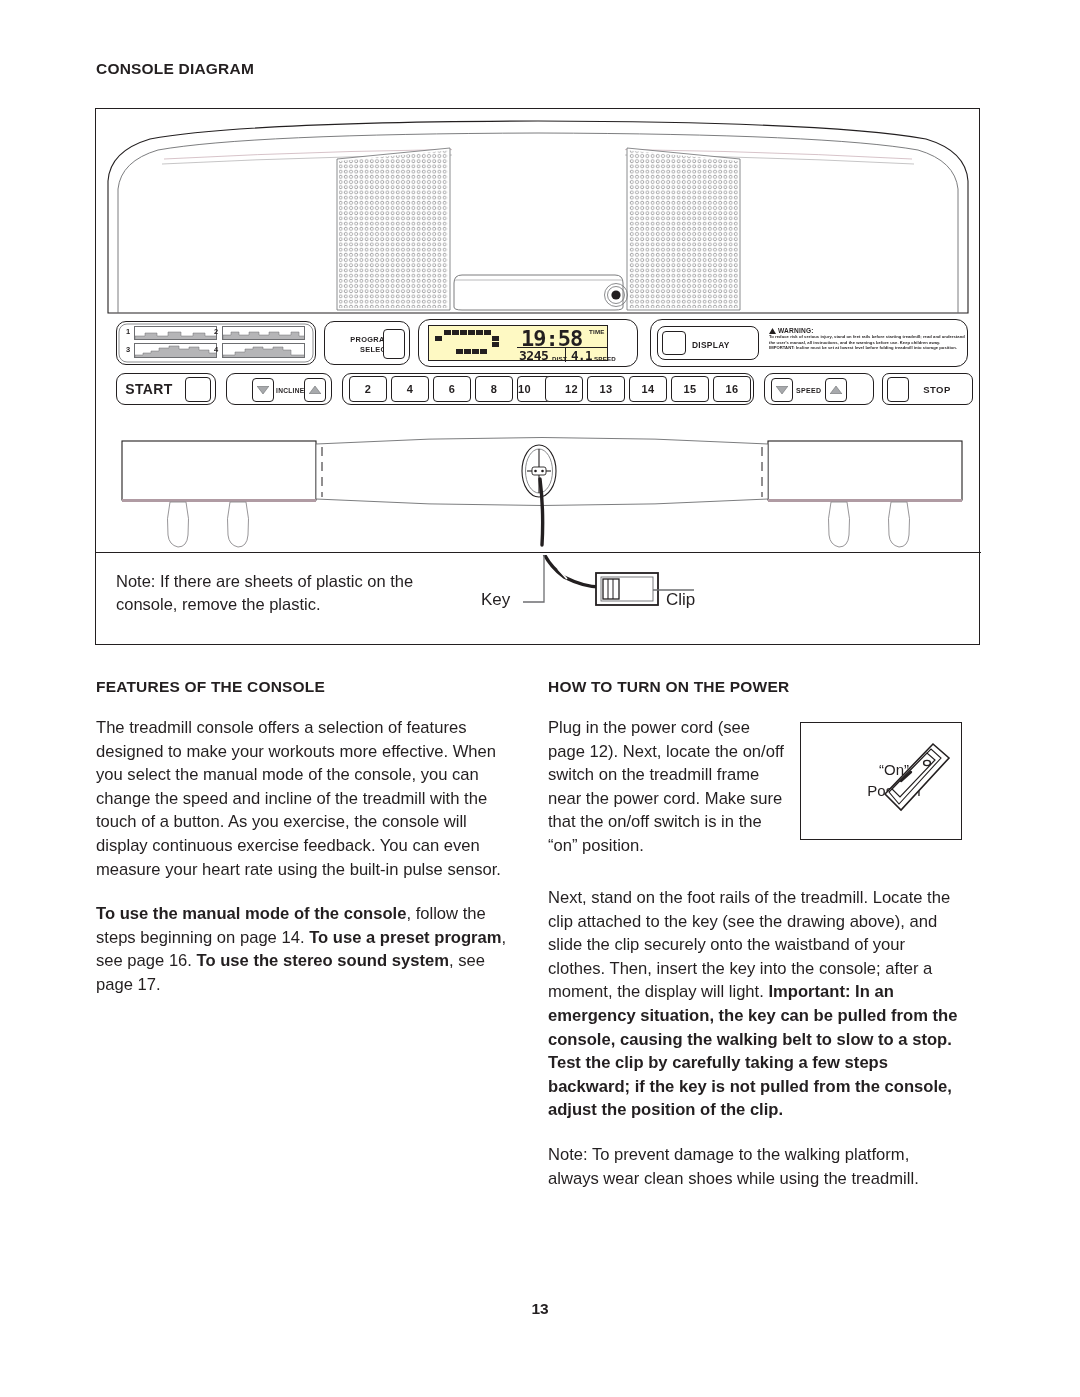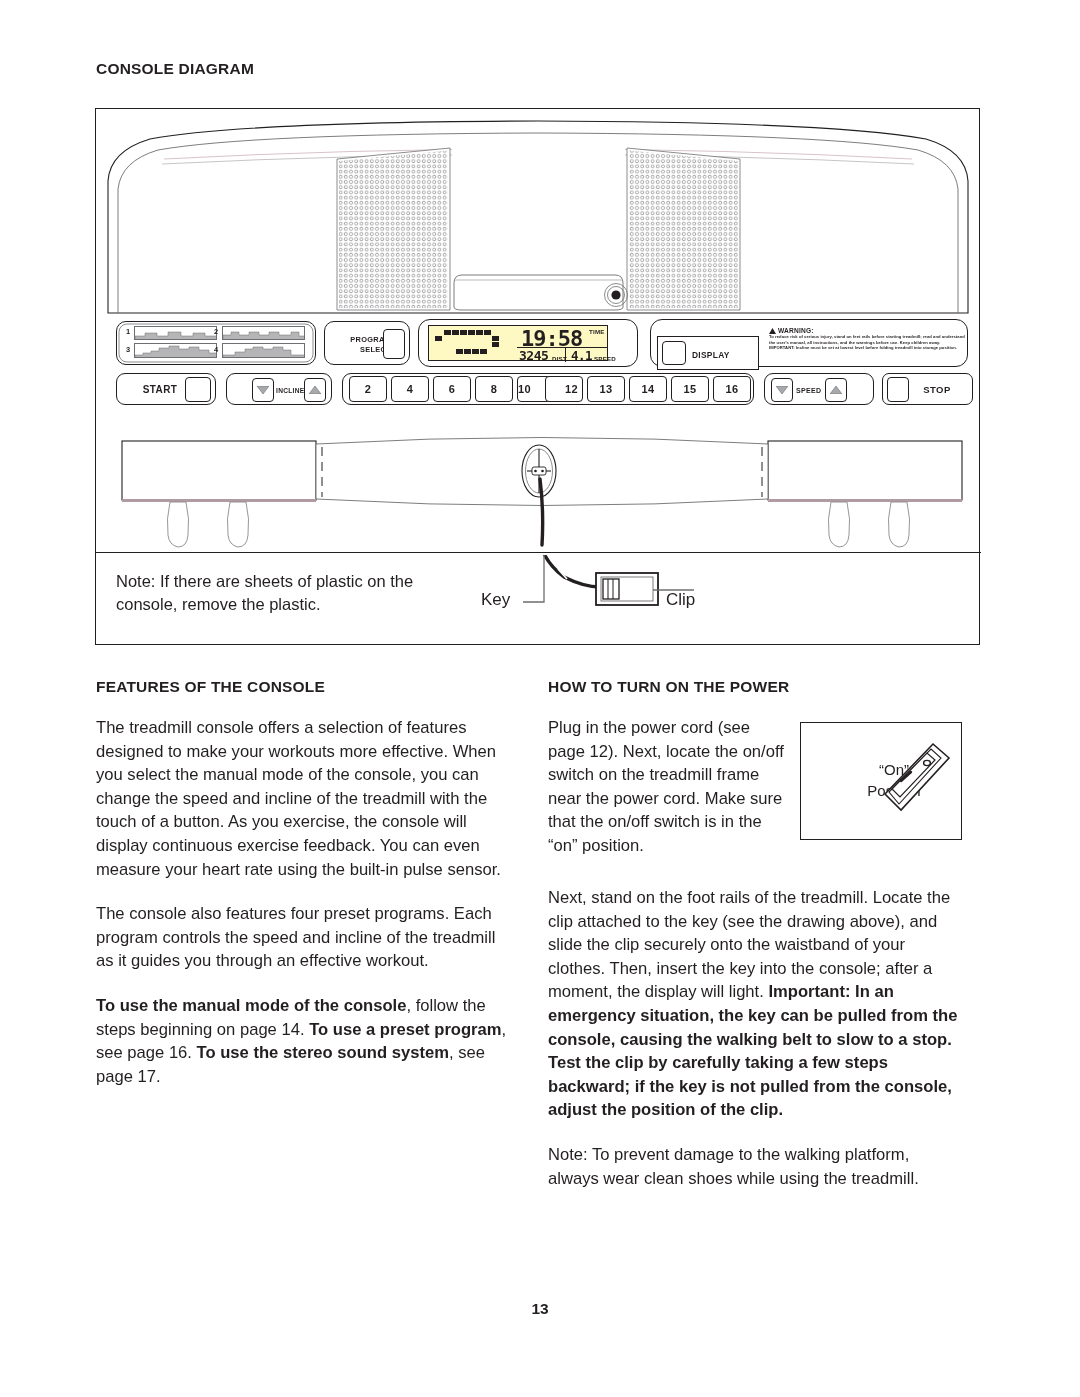--- a/index.html
+++ b/index.html
@@ -265,37 +265,37 @@
 
         <div style="position:absolute;left:88px;top:21px;width:90px;height:0;border-top:1px solid #231f20;"></div>
         <div style="position:absolute;left:136px;top:21px;width:0;height:15px;border-left:1px solid #231f20;"></div>
         <div class="lcd-seg" style="position:absolute; left:90px; top:22px; font-size:13px; letter-spacing:-0.5px;">3245</div>
         <div class="tiny" style="position:absolute; left:123px; top:29px;">DIST.</div>
         <div class="lcd-seg" style="position:absolute; left:142px; top:22px; font-size:12.5px; letter-spacing:-0.5px;">4.1</div>
         <div class="tiny" style="position:absolute; left:165px; top:29px;">SPEED</div>
       </div>
 
       <div class="pill" style="left:546px; top:4px; width:318px; height:48px; border-radius:12px;">
-        <div class="pill" style="left:6px; top:16px; width:102px; height:34px; border-radius:0;">
+        <div class="pill" style="left:6px; top:6px; width:102px; height:34px; border-radius:8px;">
           <div class="btn" style="left:4px; top:4px; width:24px; height:24px;"></div>
           <div class="label-sm" style="position:absolute; left:34px; top:13px; font-size:8.4px;">DISPLAY</div>
         </div>
         <div id="warning-block" style="left:118px; top:7px; width:196px; height:34px;">
           <div style="display:flex; align-items:center; gap:2px;">
             <svg width="7" height="6" viewBox="0 0 7 6">
               <path d="M3.5 0 L7 6 L0 6 Z" fill="#231f20"></path>
             </svg>
             <span id="warning-title">WARNING:</span>
           </div>
           <div id="warning-body">To reduce risk of serious injury, stand on feet rails before starting treadmill; read and understand the user's manual, all instructions, and the warnings before use. Keep children away. IMPORTANT: Incline must be set at lowest level before folding treadmill into storage position.</div>
         </div>
       </div>
 
       <div class="pill" style="left:12px; top:58px; width:100px; height:32px; border-radius:9px;">
-        <div class="btn sp" style="left:12px; top:3px; width:62px; height:24px; border:none; font-size:10px;">START</div>
+        <div class="btn sp" style="left:1px; top:3px; width:62px; height:24px; border:none; font-size:14px;">START</div>
         <div class="btn" style="left:68px; top:3px; width:26px; height:25px;"></div>
       </div>
 
       <div class="pill" style="left:122px; top:58px; width:106px; height:32px; border-radius:9px;">
         <div class="btn" style="left:25px; top:4px; width:22px; height:24px;">
           <svg width="12" height="8" viewBox="0 0 12 8">
             <path d="M0 0 L12 0 L6 8 Z" fill="#a7a9ac" stroke="#6d6e71" stroke-width="0.6"></path>
           </svg>
         </div>
         <div class="label-sm" style="position:absolute; left:49px; top:13px; font-size:6.6px;">INCLINE</div>
@@ -394,21 +394,20 @@
       <div id="key-label">Key</div>
       <div id="clip-label">Clip</div>
     </div>
   </div>
 
   <div id="features-heading" class="sec-head">FEATURES OF THE CONSOLE</div>
   <div id="power-heading" class="sec-head">HOW TO TURN ON THE POWER</div>
 
   <div id="col-left" class="col">
     <p>The treadmill console offers a selection of features designed to make your workouts more effective. When you select the manual mode of the console, you can change the speed and incline of the treadmill with the touch of a button. As you exercise, the console will display continuous exercise feedback. You can even measure your heart rate using the built-in pulse sensor.</p>
-    <p>The console also features four preset programs. Each program controls the speed and incline of the treadmill as it guides you through an effective workout.</p>
     <p><b>To use the manual mode of the console</b><span>, follow the steps beginning on page 14. </span><b>To use a preset program</b><span>, see page 16. </span><b>To use the stereo sound system</b><span>, see page 17.</span></p>
   </div>
 
   <div id="right-intro">Plug in the power cord (see page 12). Next, locate the on/off switch on the treadmill frame near the power cord. Make sure that the on/off switch is in the “on” position.</div>
 
   <div id="switch-figure">
     <div id="switch-caption">
       <span>“On”</span><br>
       <span>Position</span>
     </div>

